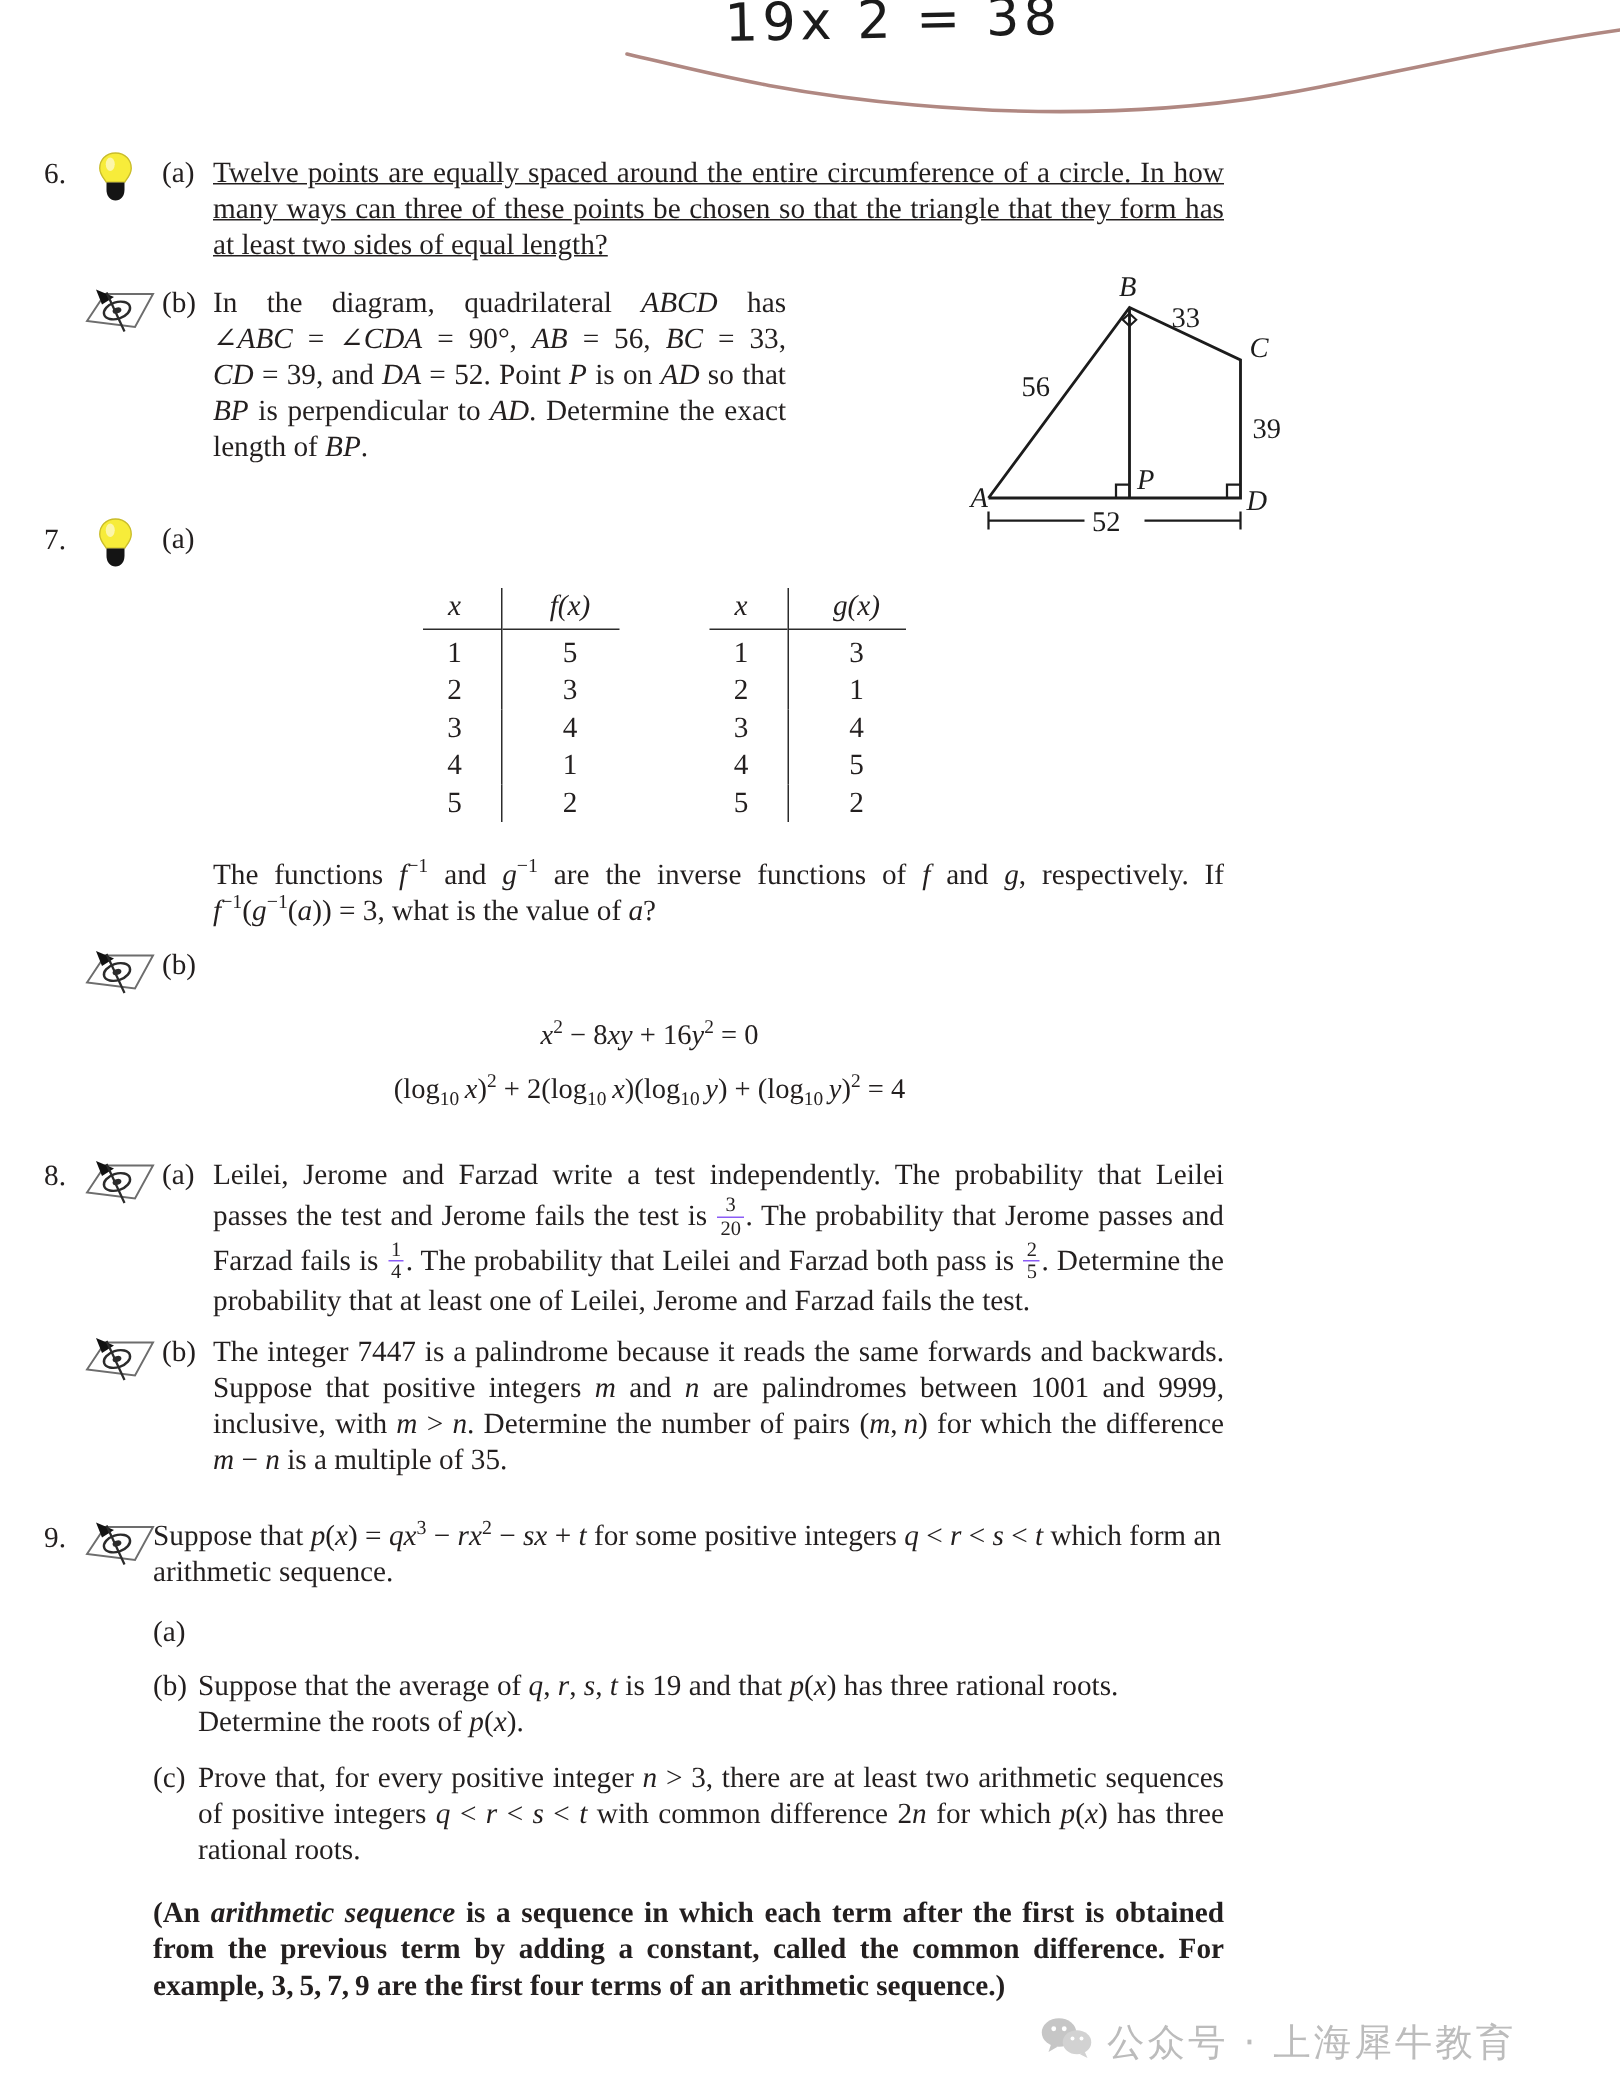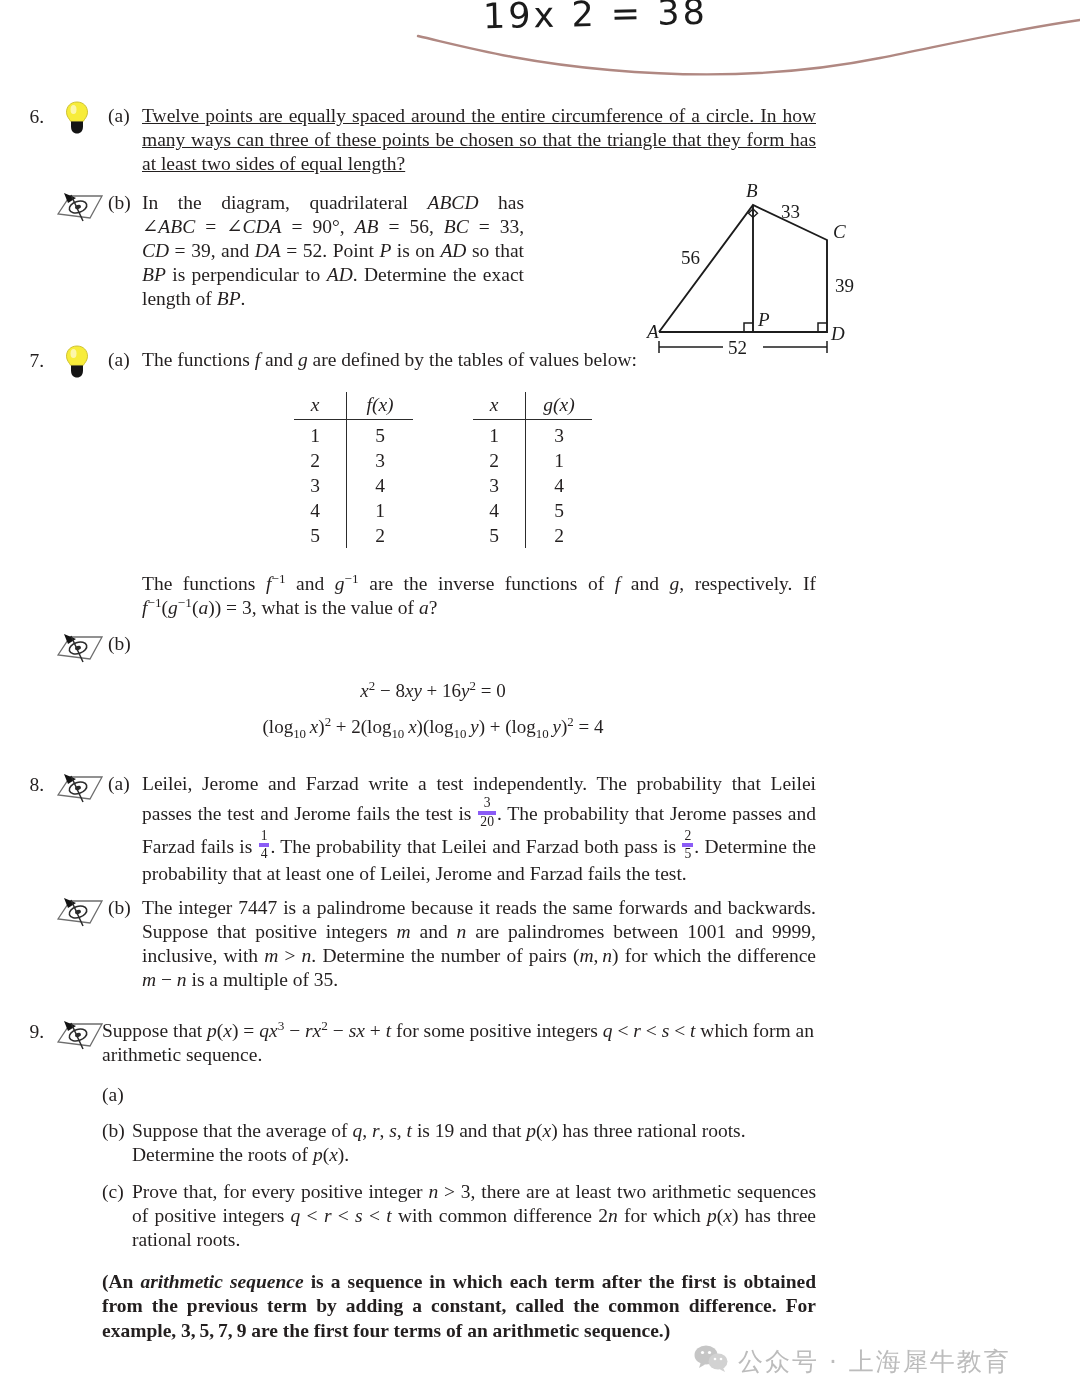--- a/index.html
+++ b/index.html
@@ -134,20 +134,21 @@
     font-weight: normal;
     line-height: 23px;
   }
   table.fn th:first-child, table.fn td:first-child {
     width: 42px;
     border-right: 1.1px solid #2c2c2c;
     padding-right: 10px;
   }
   table.fn th:last-child, table.fn td:last-child {
     width: 66px;
+    padding-left: 12px;
   }
   table.fn thead th { font-style: italic; padding-bottom: 3px; }
   table.fn thead tr { border-bottom: 1.1px solid #2c2c2c; }
   table.fn tbody tr:first-child td { padding-top: 4px; }
 
   
   .display-eq {
     text-align: center;
     font-size: 19px;
     line-height: 34px;
@@ -157,21 +158,21 @@
   
   .frac {
     display: inline-block;
     vertical-align: -0.42em;
     text-align: center;
     font-size: 0.70em;
     line-height: 1.05;
     margin: 0 1px;
   }
   .frac .num { display: block; padding: 0 2px; }
-  .frac .den { display: block; border-top: 4px solid #8b5cf6; padding: 0 2px; }
+  .frac .den { display: block; border-top: 1px solid #8b5cf6; padding: 0 2px; }
 
   sup.exp { font-size: 0.68em; vertical-align: super; line-height: 0; }
   sub.sb  { font-size: 0.68em; vertical-align: sub;   line-height: 0; }
 
   
   .watermark {
     position: absolute;
     left: 694px;
     top: 1344px;
     display: flex;
@@ -266,21 +267,20 @@
 
       <div class="part">
         <div class="part-icon">
           <svg class="bulb" viewBox="0 0 26 34">
             <path d="M13 1 C6.5 1 2.5 5.6 2.5 11.2 C2.5 15.2 5 17.6 6.8 20.4 L19.2 20.4 C21 17.6 23.5 15.2 23.5 11.2 C23.5 5.6 19.5 1 13 1 Z" fill="#f7ec3a" stroke="#c9bc2a" stroke-width="0.9"></path>
             <path d="M7 20.6 L19 20.6 L19 25.5 C19 29.8 16.5 32.6 13 32.6 C9.5 32.6 7 29.8 7 25.5 Z" fill="#141414"></path>
             <ellipse cx="9.5" cy="8.5" rx="3" ry="4.5" fill="#fdfad0" opacity="0.75"></ellipse>
           </svg>
         </div>
         <div class="part-label">(a)</div>
-        <div class="part-text" style="width:702px;text-align:left;">The functions <i class="m">f</i> and <i class="m">g</i> are defined by the tables of values below:</div>
       </div>
 
       <div class="tables-row">
         <table class="fn">
           <thead>
             <tr>
               <th>x</th>
               <th>f(x)</th>
             </tr>
           </thead>

